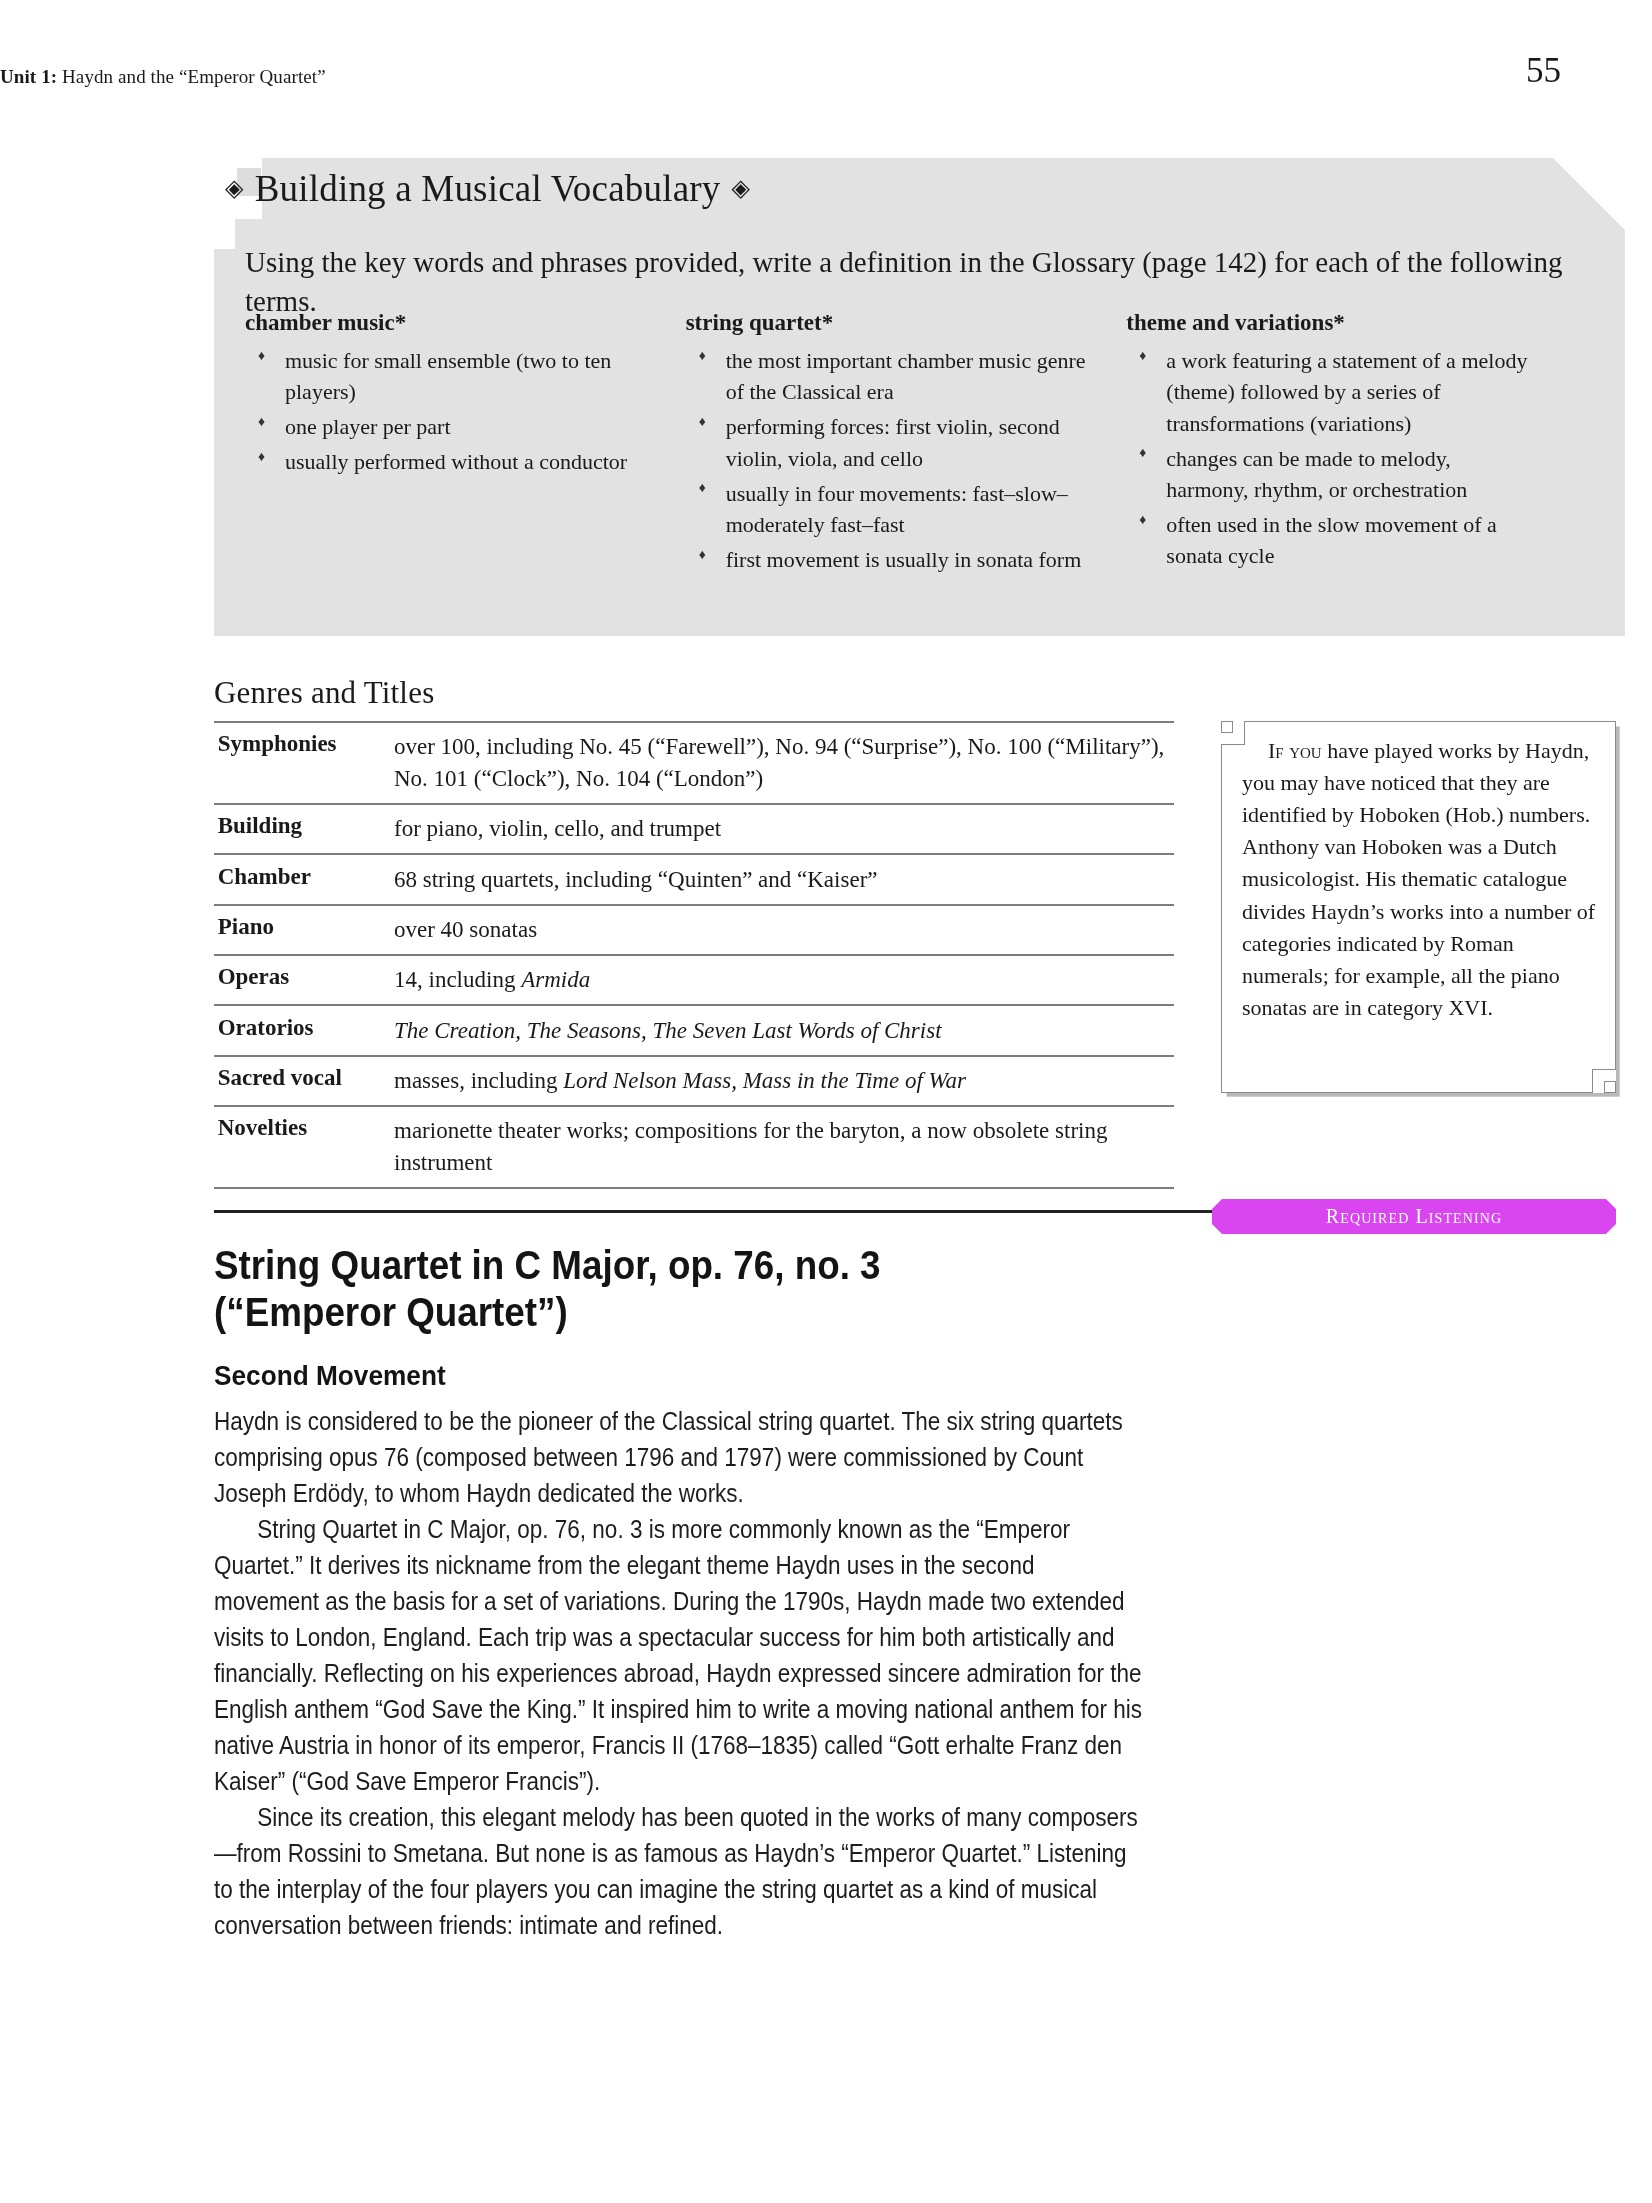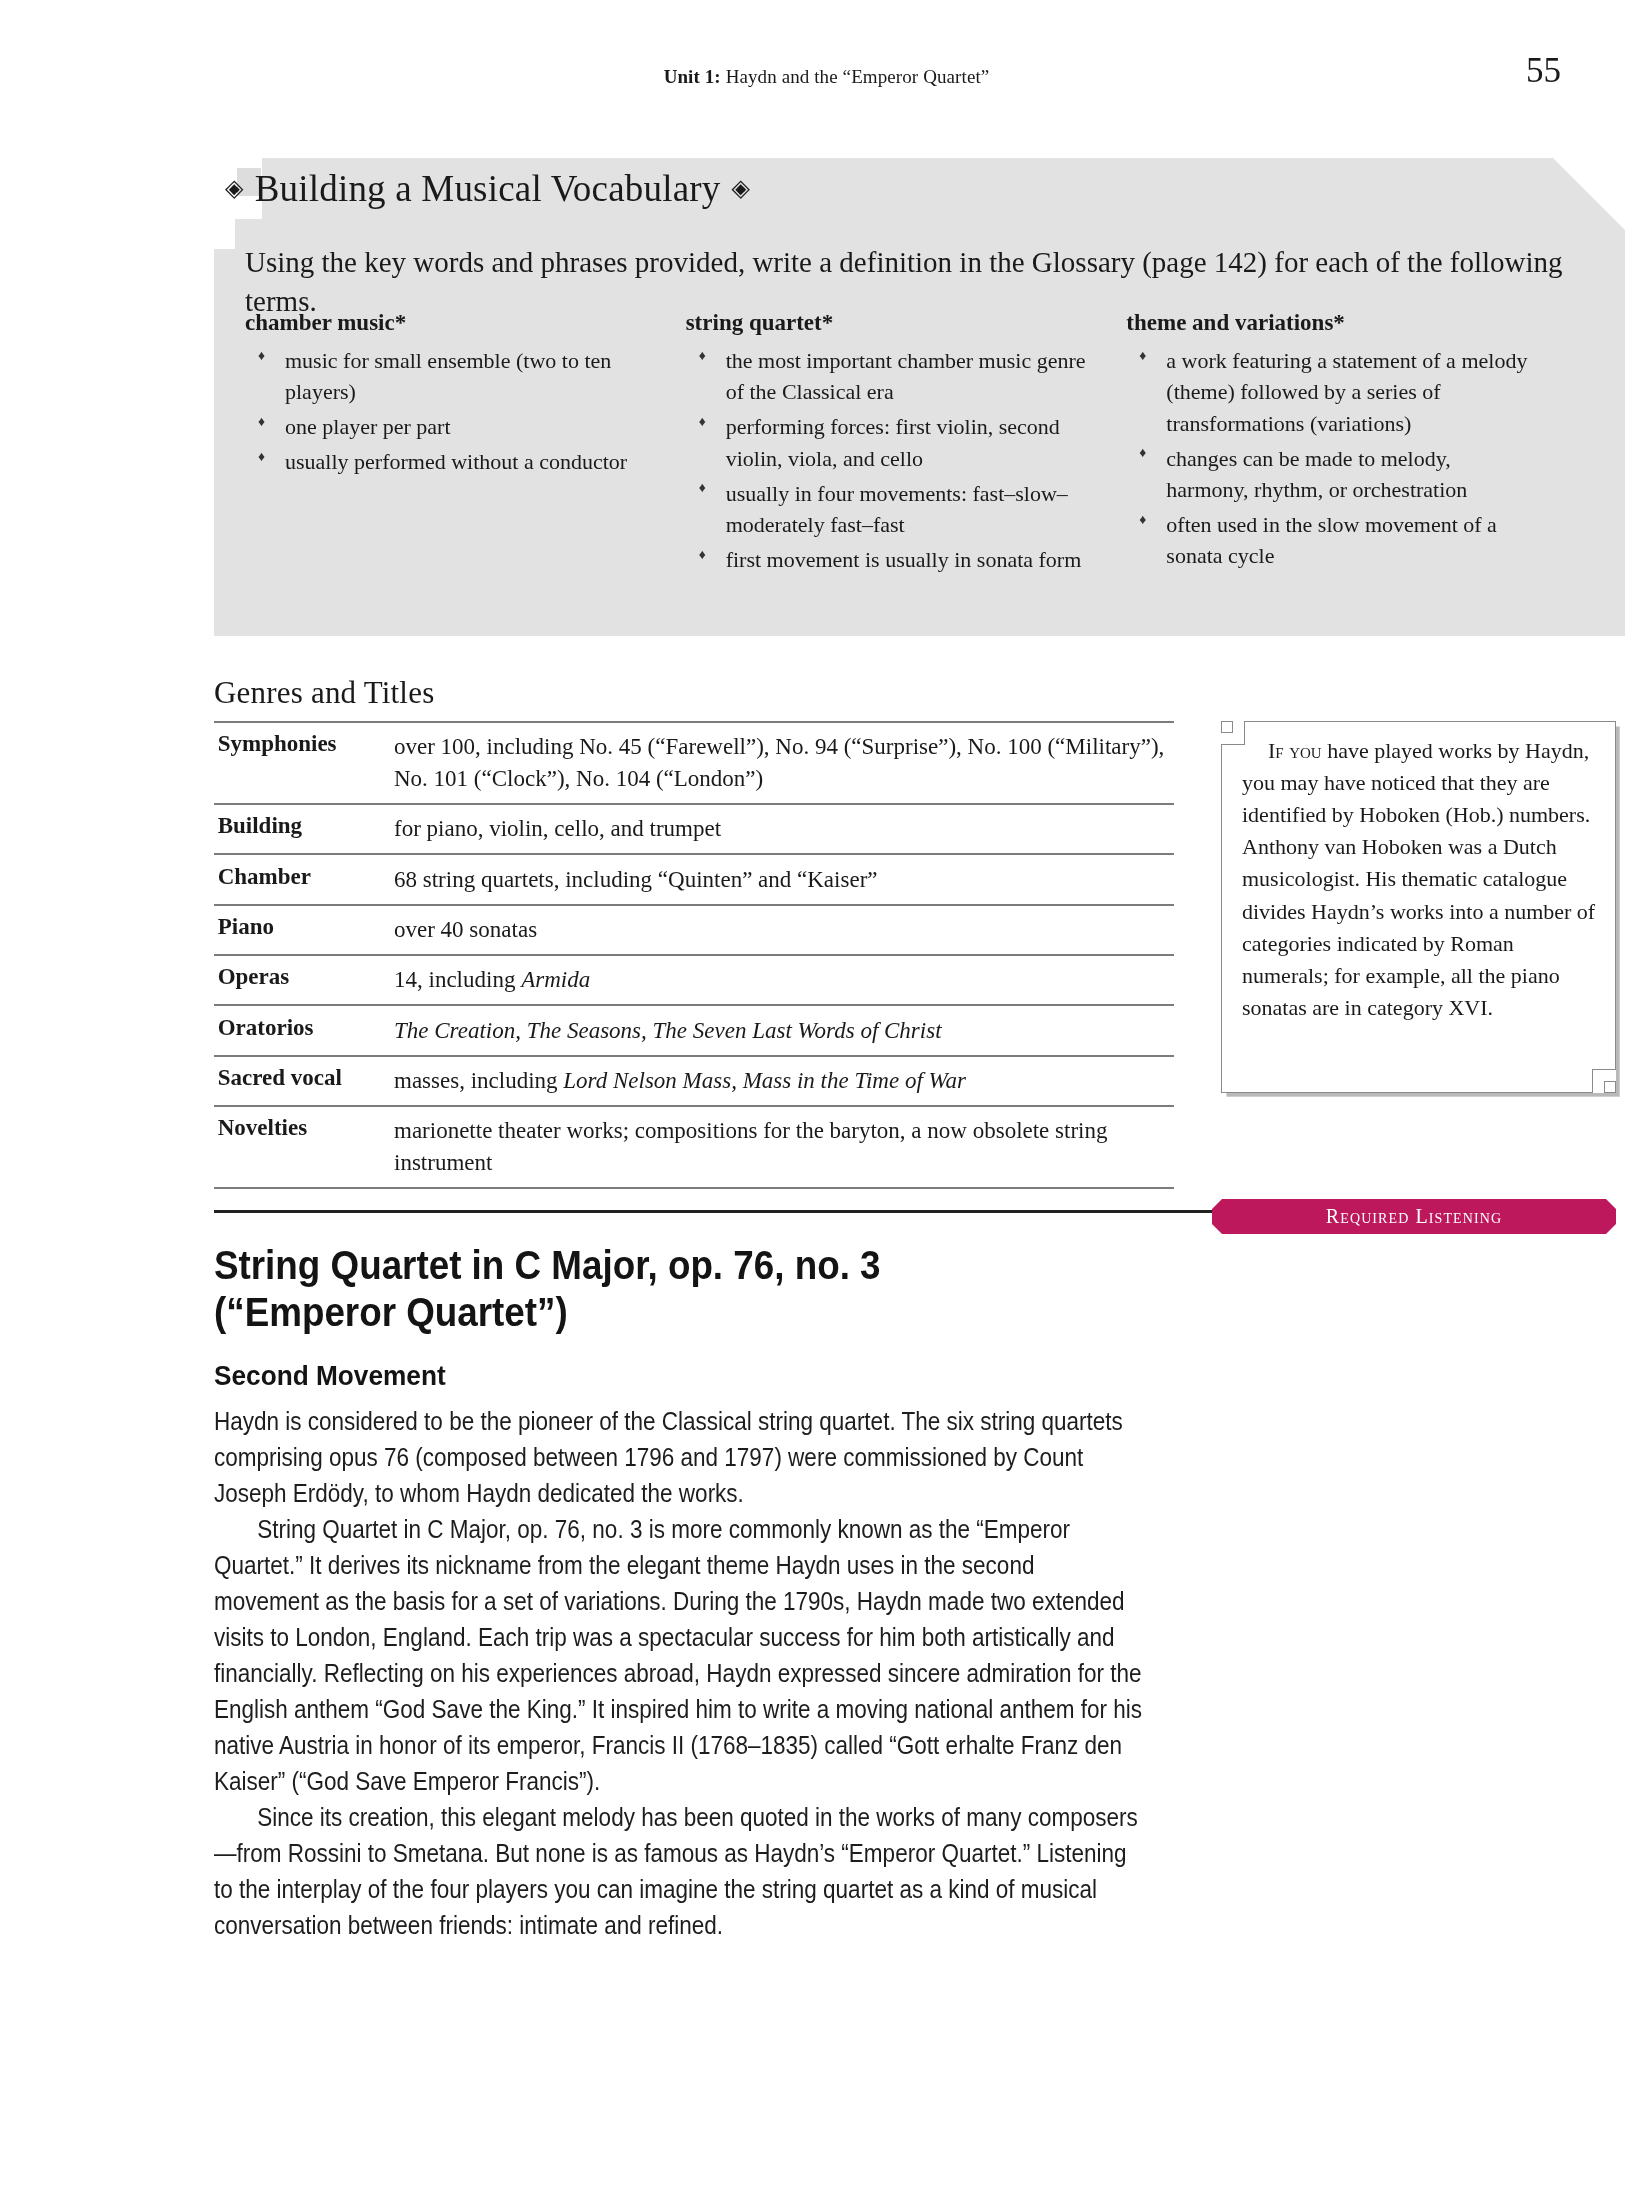--- a/index.html
+++ b/index.html
@@ -15,21 +15,20 @@
     color: #1a1a1a;
     overflow: hidden;
   }
 
   
   .running-head {
     position: absolute;
     top: 66px;
     left: 0;
     width: 1653px;
-    text-align: center;
     font-size: 19px;
     letter-spacing: 0.1px;
   }
   .running-head .unit {
     font-weight: bold;
   }
   .folio {
     position: absolute;
     top: 51px;
     right: 92px;
@@ -216,21 +215,21 @@
     width: 1084px;
     height: 2.8px;
     background: #222222;
   }
   .rl-banner {
     position: absolute;
     left: 1212px;
     top: 1199px;
     width: 404px;
     height: 35px;
-    background: #be185d;
+    background: #d946ef;
     -webkit-clip-path: polygon(10px 0, calc(100% - 10px) 0, 100% 10px, 100% calc(100% - 10px), calc(100% - 10px) 100%, 10px 100%, 0 calc(100% - 10px), 0 10px);
     clip-path: polygon(10px 0, calc(100% - 10px) 0, 100% 10px, 100% calc(100% - 10px), calc(100% - 10px) 100%, 10px 100%, 0 calc(100% - 10px), 0 10px);
     color: #ffffff;
     font-family: "Liberation Serif", serif;
     font-size: 20px;
     font-variant: small-caps;
     letter-spacing: 1.1px;
     display: flex;
     align-items: center;
     justify-content: center;

